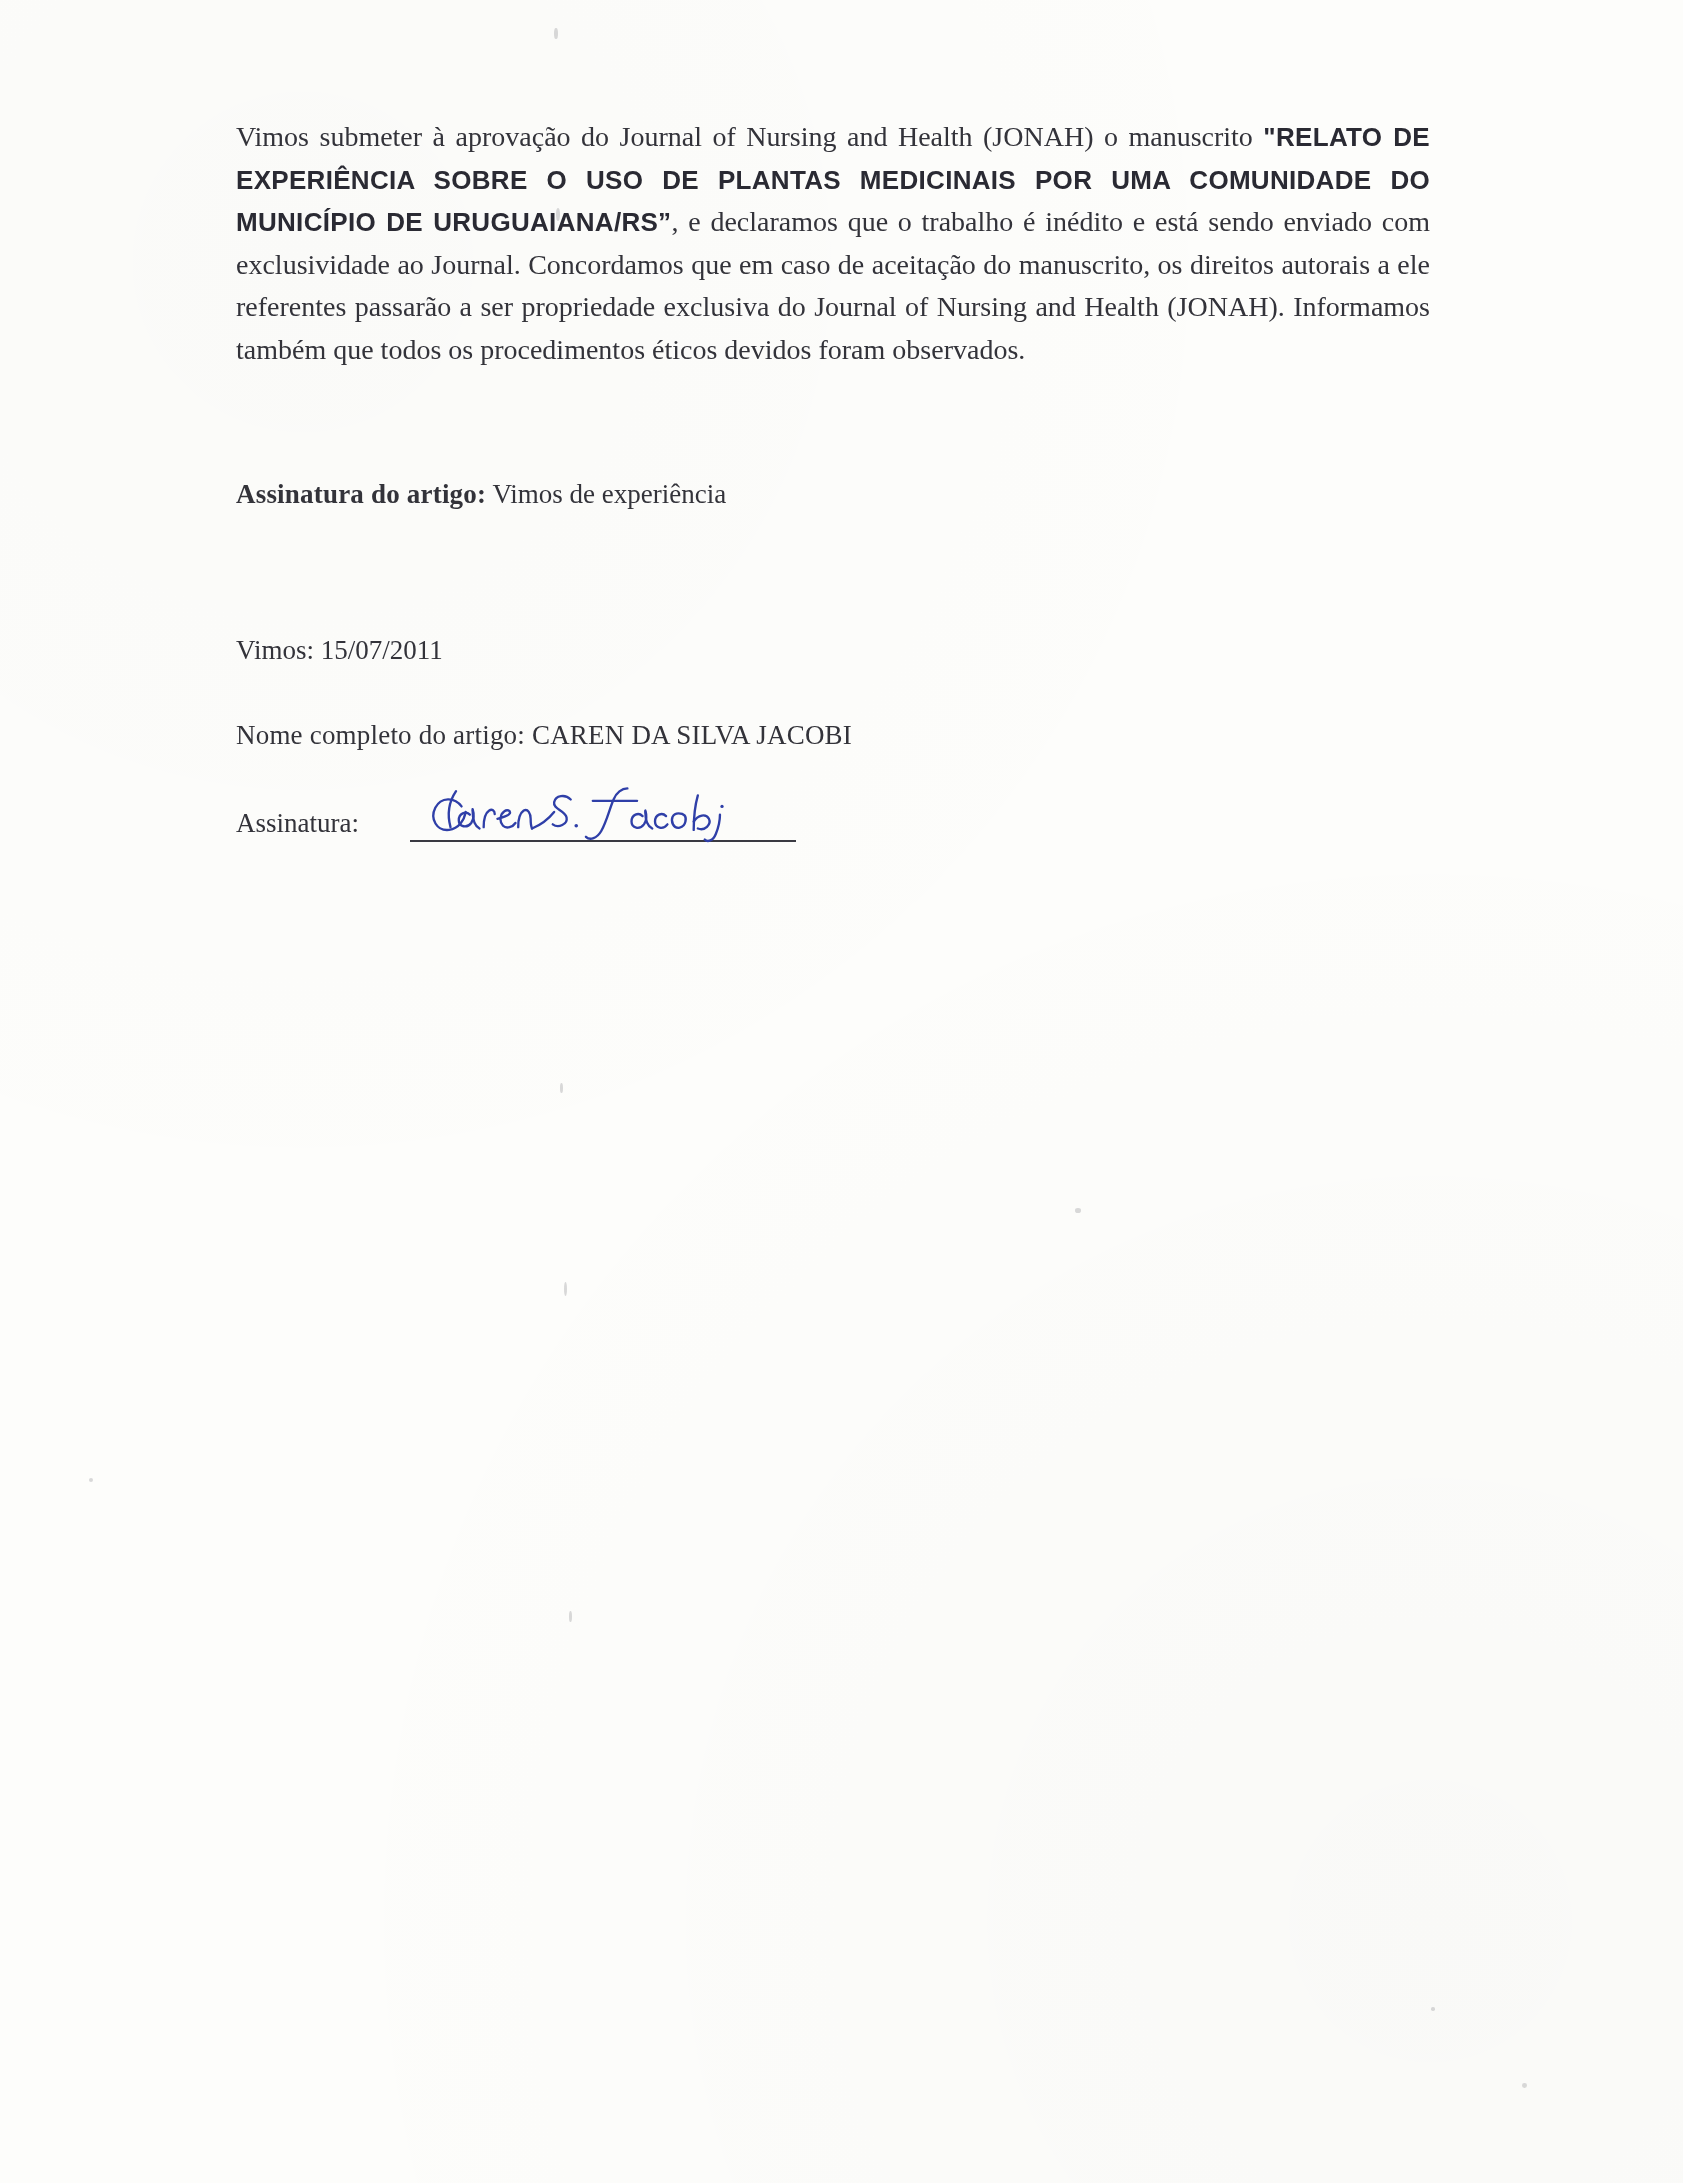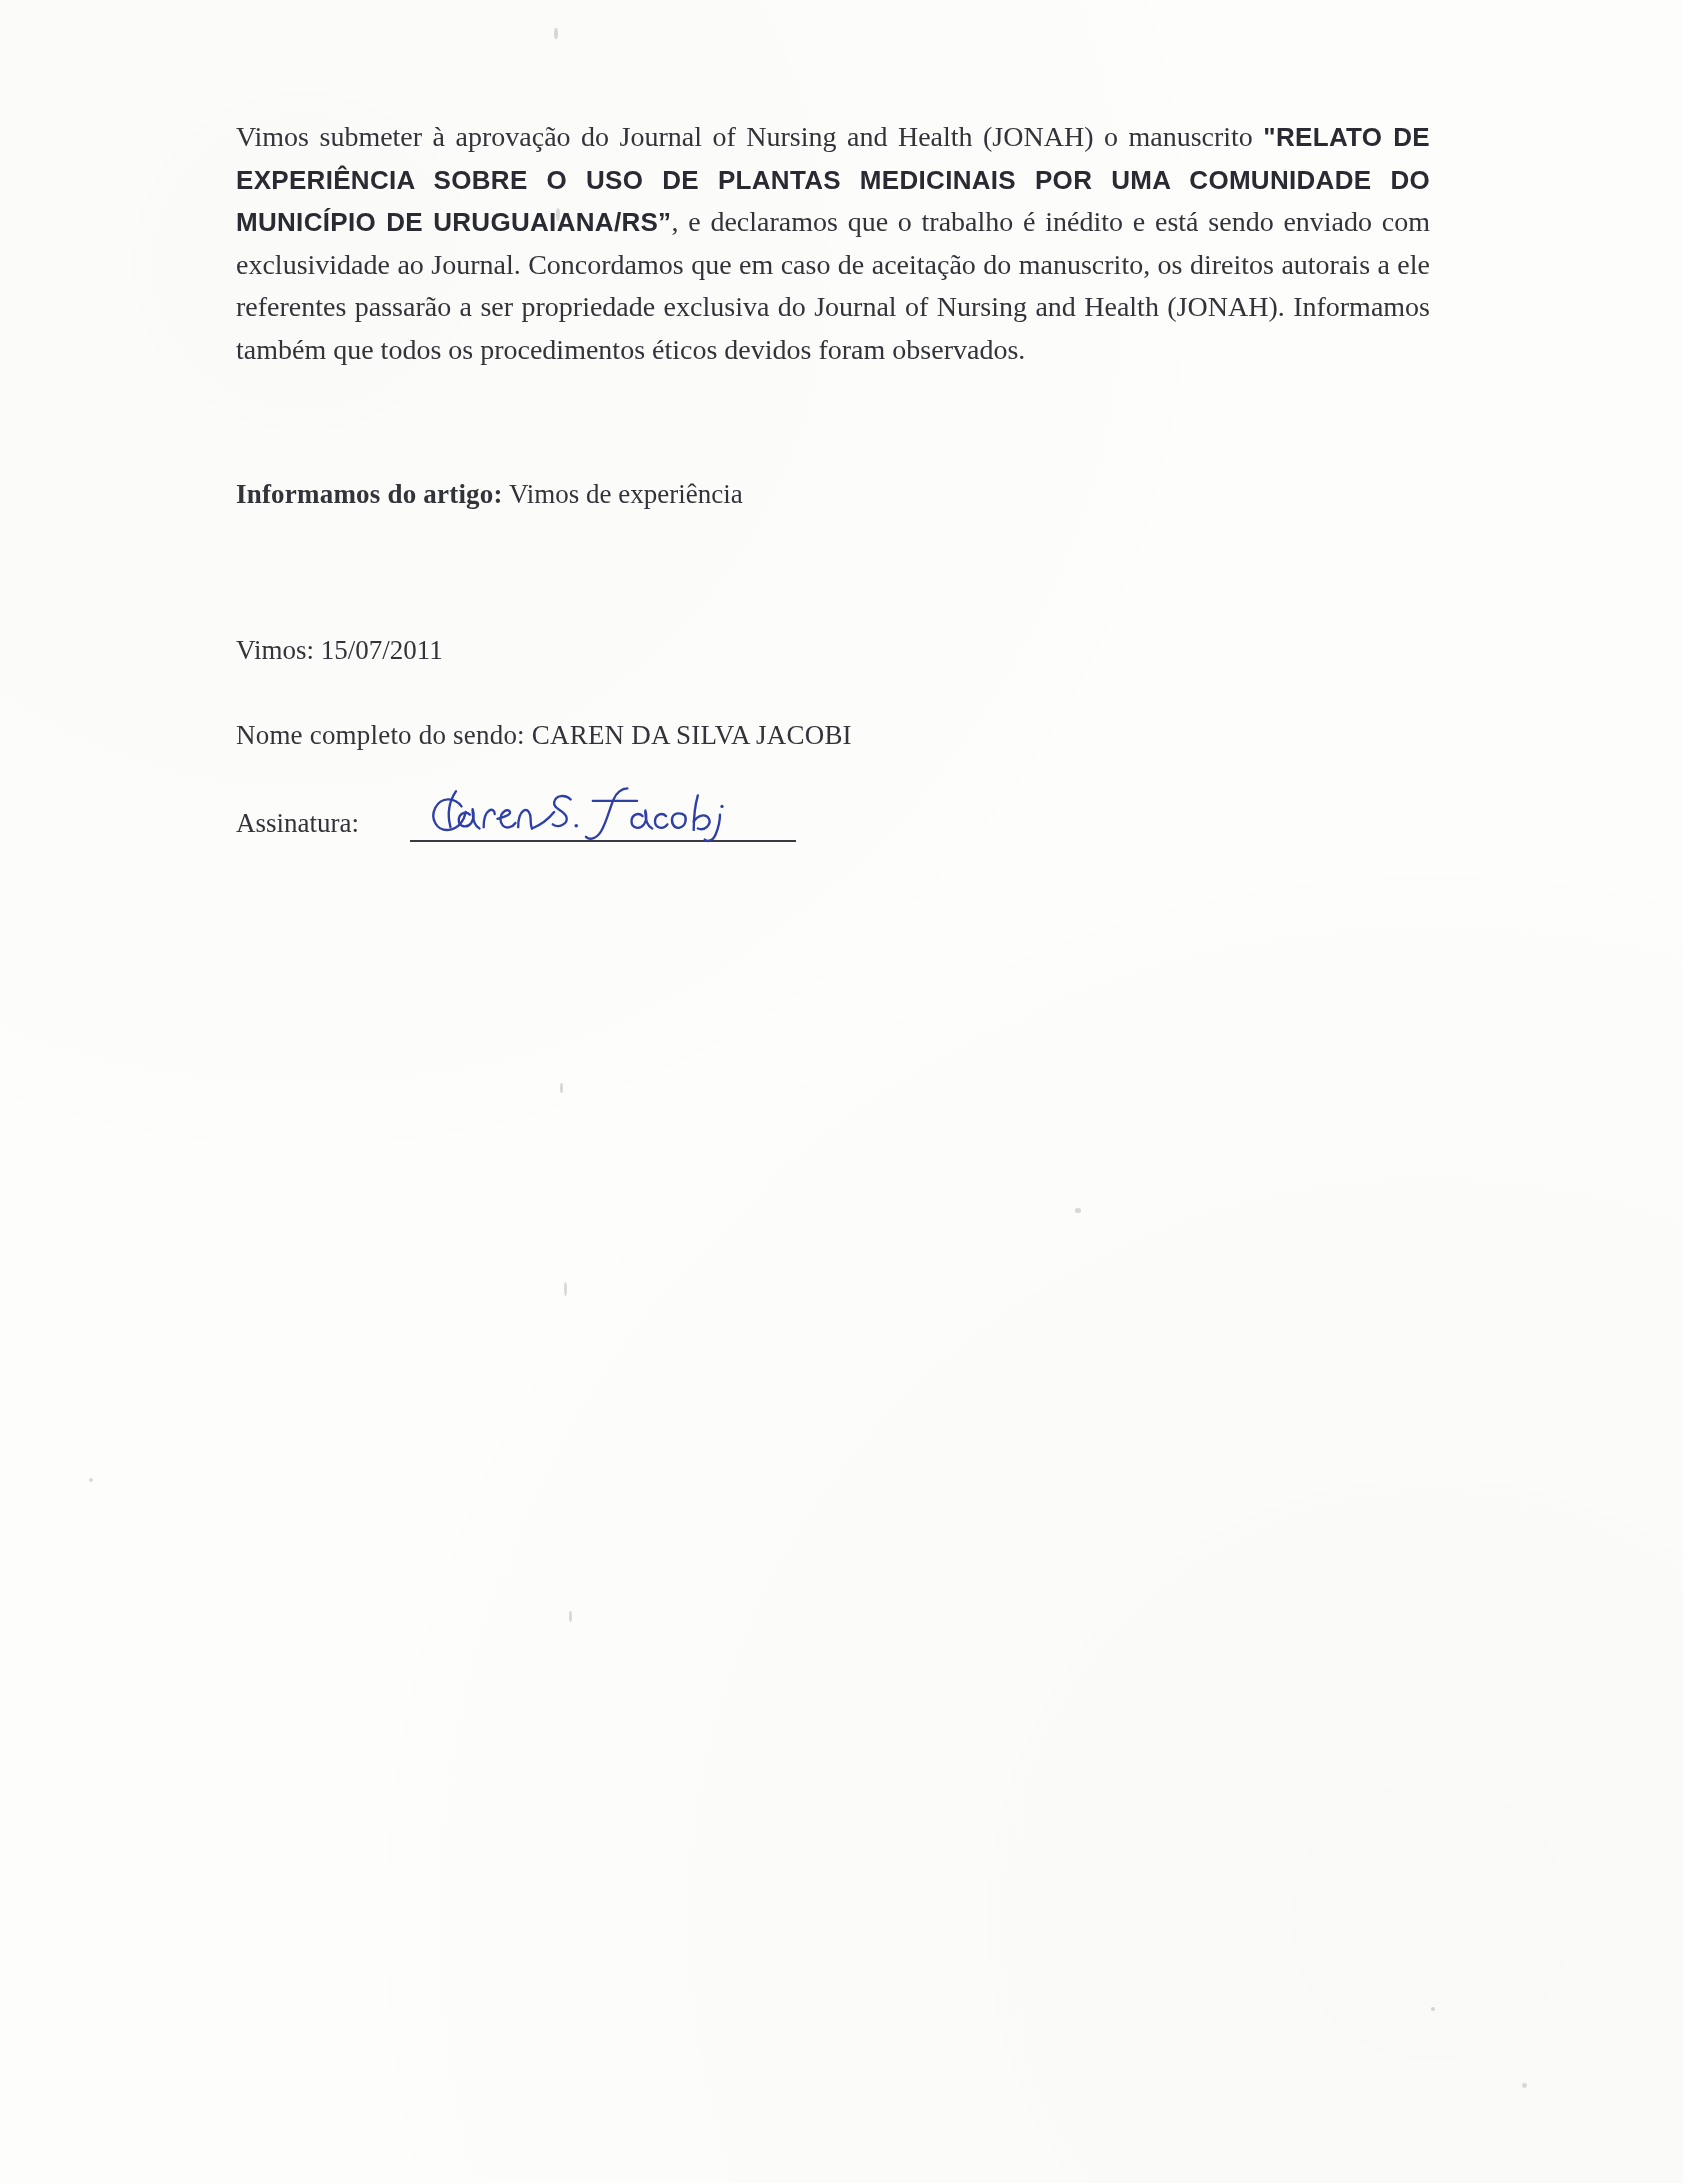--- a/index.html
+++ b/index.html
@@ -162,31 +162,31 @@
   <div class="speck" style="left:89px; top:1478px; width:4.2px; height:4.2px;"></div>
 
   <div class="content">
 
 
     <p class="body-block">
       <span class="run">Vimos submeter à aprovação do Journal of Nursing and Health (JONAH) o manuscrito </span><span class="bold-sans">"RELATO DE EXPERIÊNCIA SOBRE O USO DE PLANTAS MEDICINAIS POR UMA COMUNIDADE DO MUNICÍPIO DE URUGUAIANA/RS”</span><span class="run">, e declaramos que o trabalho é inédito e está sendo enviado com exclusividade ao Journal. Concordamos que em caso de aceitação do manuscrito, os direitos autorais a ele referentes passarão a ser propriedade exclusiva do Journal of Nursing and Health (JONAH). Informamos também que todos os procedimentos éticos devidos foram observados.</span>
     </p>
 
     <div class="category-block">
-      <span class="category-label">Informamos do artigo:</span>
+      <span class="category-label">Assinatura do artigo:</span>
       <span class="category-value">Vimos de experiência</span>
     </div>
 
     <div class="date-row">
       <span>Vimos:</span>
       <span>15/07/2011</span>
     </div>
 
     <div class="name-row">
-      <span>Nome completo do sendo:</span>
+      <span>Nome completo do artigo:</span>
       <span>CAREN DA SILVA JACOBI</span>
     </div>
 
     <div class="sign-row">
       <span class="sign-label">Assinatura:</span>
       <span class="sign-line"></span>
       <span class="signature" aria-hidden="true">
         <svg viewBox="0 0 520 110" xmlns="http://www.w3.org/2000/svg">
           <g fill="none" stroke="#2f3fa8" stroke-width="3.4" stroke-linecap="round" stroke-linejoin="round">
 

